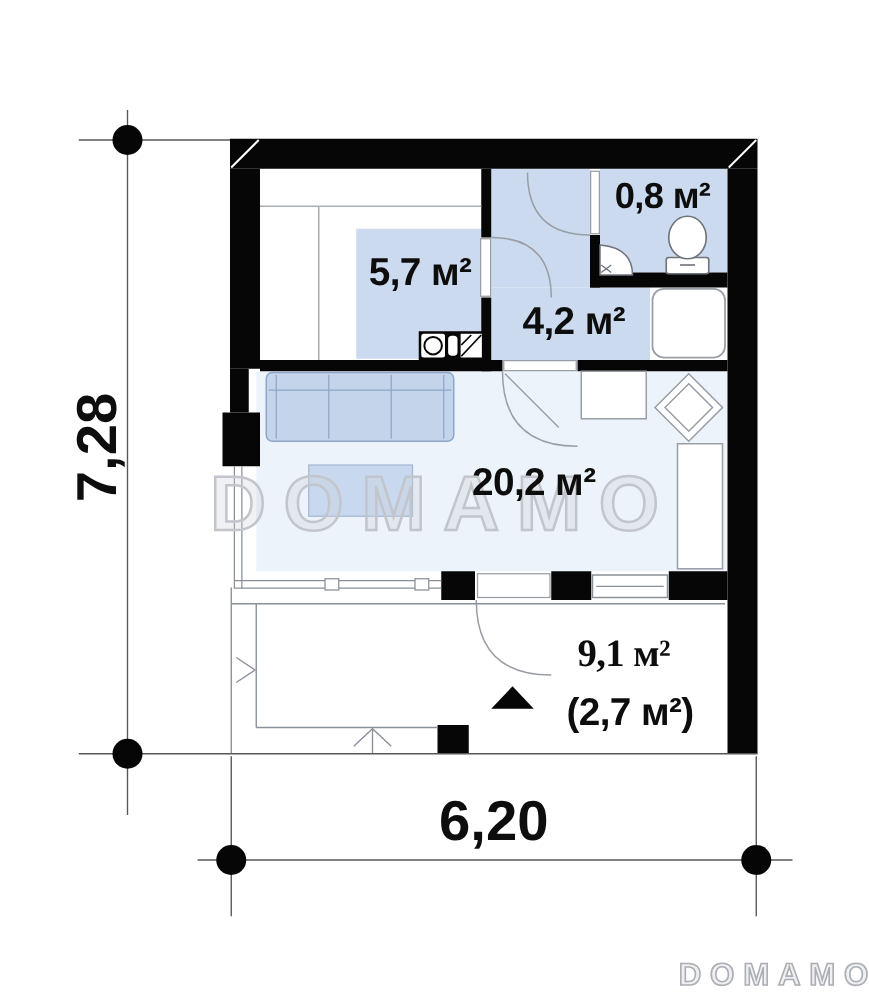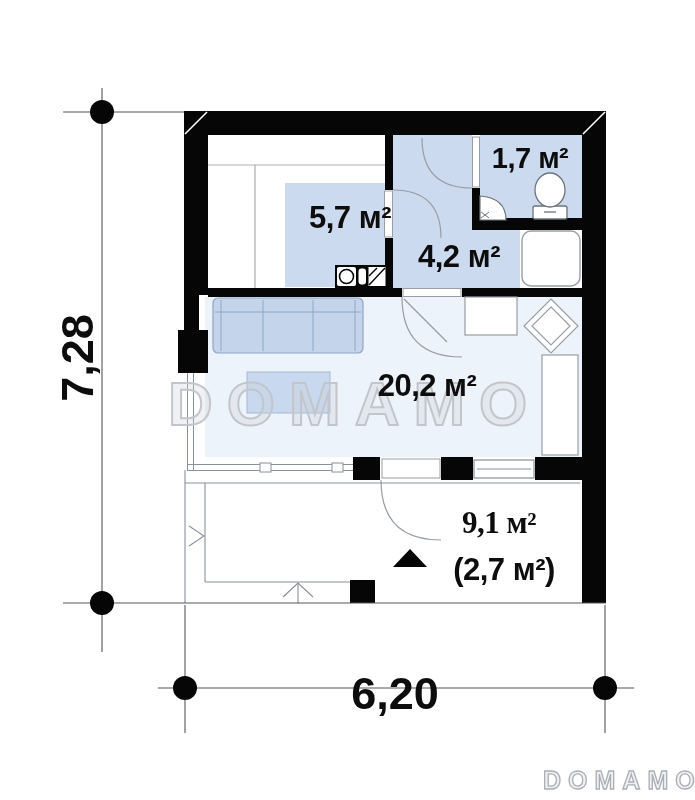--- a/index.html
+++ b/index.html
@@ -162,23 +162,23 @@
       <circle cx="102" cy="112" r="12"></circle>
       <circle cx="102" cy="603" r="12"></circle>
       <circle cx="185" cy="688" r="12"></circle>
       <circle cx="605" cy="688" r="12"></circle>
     </g>
   </svg>
 
   <div class="wm wm-center" style="left:168px;top:368px;">DOMAMO</div>
   <div class="wm wm-footer" style="left:543px;top:766px;">DOMAMO</div>
 
-  <div class="lbl room-lbl" style="left:350px;top:218px;">5,7 м²</div>
-  <div class="lbl room-lbl" style="left:530px;top:158px;font-size:29px;">1,7 м²</div>
+  <div class="lbl room-lbl" style="left:336px;top:218px;">5,7 м²</div>
+  <div class="lbl room-lbl" style="left:530px;top:158px;font-size:29px;">0,8 м²</div>
   <div class="lbl room-lbl" style="left:459px;top:257px;">4,2 м²</div>
   <div class="lbl room-lbl" style="left:427px;top:386px;">20,2 м²</div>
   <div class="lbl room-lbl" style="left:499px;top:523px;font-family:Liberation Serif, serif;">9,1 м²</div>
   <div class="lbl room-lbl" style="left:504px;top:570px;">(2,7 м²)</div>
 
   <div class="lbl dim-lbl rot" style="left:78px;top:358px;">7,28</div>
-  <div class="lbl dim-lbl" style="left:395px;top:657px;margin-top:37px;">6,20</div>
+  <div class="lbl dim-lbl" style="left:395px;top:657px;">6,20</div>
 
 </div>
 
 </body></html>

